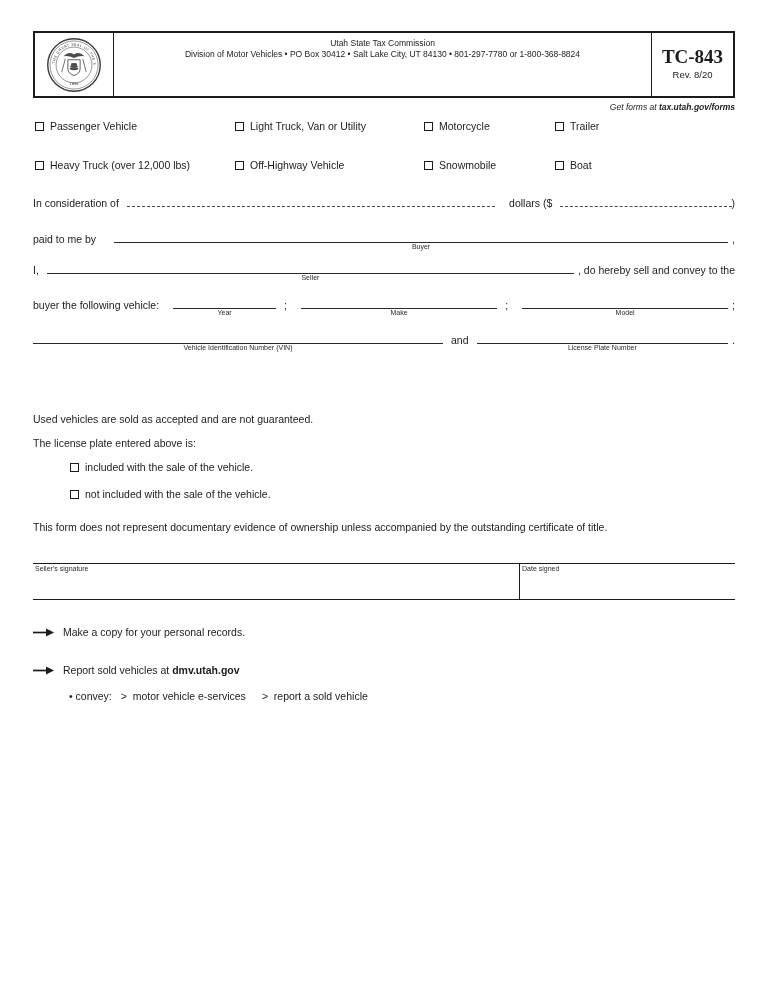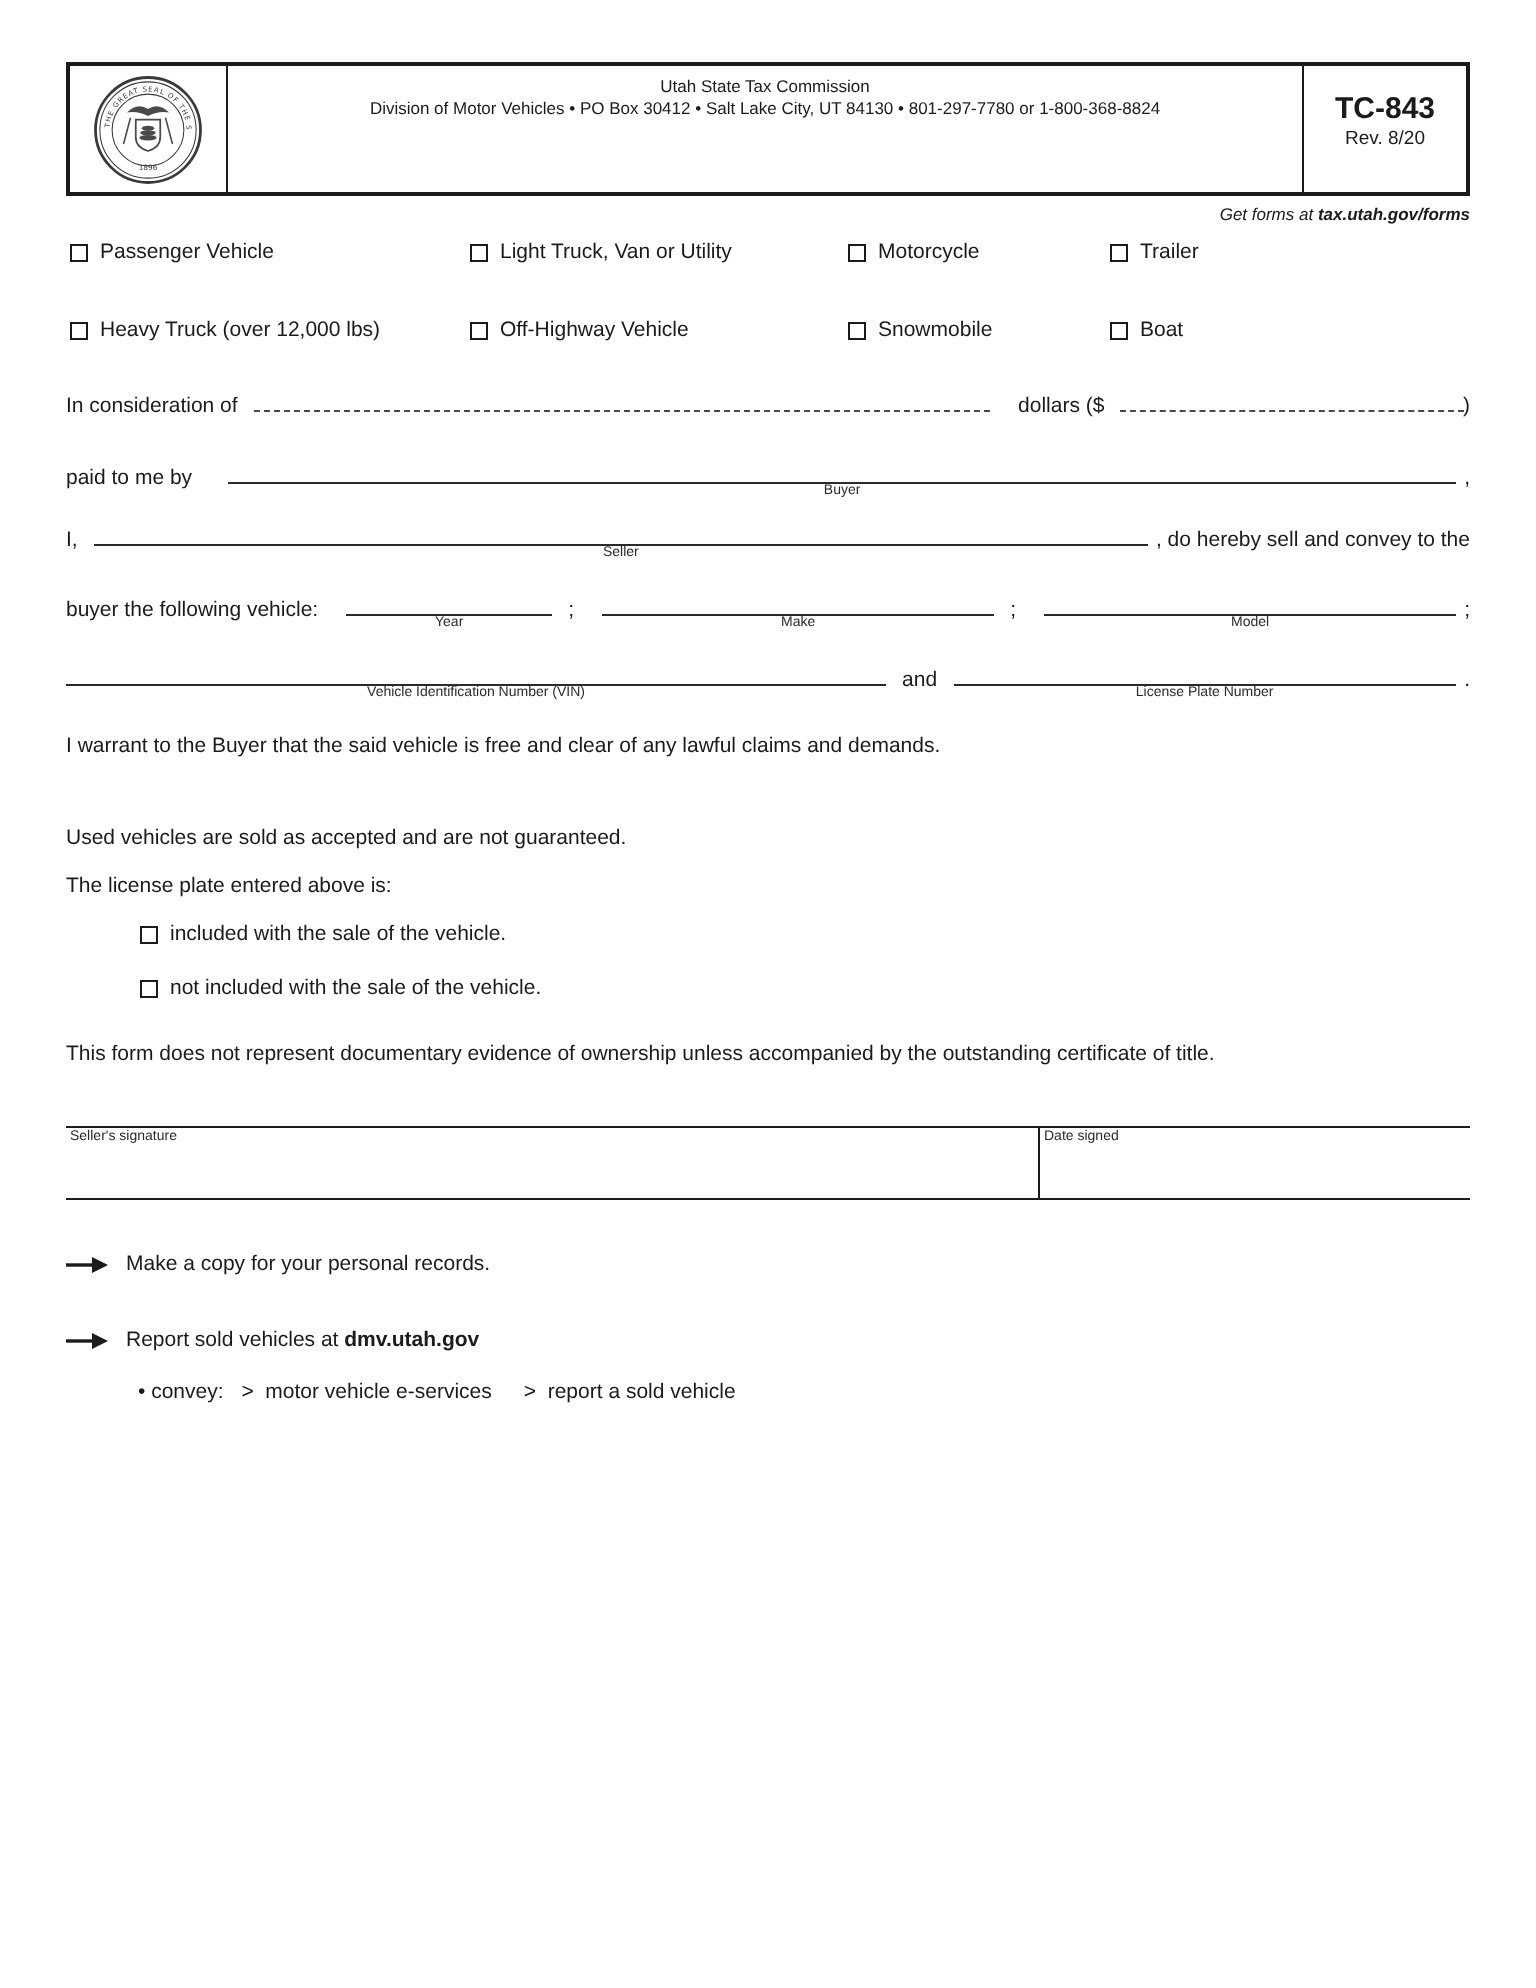--- a/index.html
+++ b/index.html
@@ -25,21 +25,21 @@
     display:flex; align-items:center; justify-content:center;
   }
   .center-cell { flex:1; text-align:center; padding-top:5px; }
   .agency-line1 { font-size:8.5px; }
   .agency-line2 { font-size:8.5px; margin-top:1px; }
   .form-title   { font-size:15px; font-weight:bold; margin-top:9px; letter-spacing:.3px; }
   .num-cell {
     width:82px; border-left:1.5px solid #1b1b1b;
     text-align:center; padding-top:13px;
   }
-  .form-number { font-size:15px; font-weight:bold; }
+  .form-number { font-size:19px; font-weight:bold;font-family:Liberation Serif, serif; }
   .revision    { font-size:9.5px; margin-top:1px; }
 
   .get-forms { top:102px; text-align:right; font-size:8.5px; font-style:italic; }
   .get-forms b { font-weight:bold; }
 
   
   .cb-grid-row { display:grid; grid-template-columns:200px 189px 131px auto; padding-left:2px; }
   .cb-row1 { top:120px;text-align:center; }
   .cb-row2 { top:159px; }
   .cb { display:flex; align-items:center; font-size:10.5px; cursor:default; }
@@ -239,21 +239,20 @@
     <span class="gap8"></span>
     <span class="ftext">and</span>
     <span class="gap8"></span>
     <span class="blank" style="flex:1">
       <span class="sub">License Plate Number</span>
     </span>
     <span class="gap4"></span>
     <span class="ftext">.</span>
   </div>
 
-  <div class="abs stmt stmt-warranty">I warrant to the Buyer that the said vehicle is free and clear of any lawful claims and demands.</div>
   <div class="abs stmt stmt-used">Used vehicles are sold as accepted and are not guaranteed.</div>
   <div class="abs stmt stmt-plate">The license plate entered above is:</div>
 
   <div class="abs opt1">
     <label class="cb">
           <span class="box"></span>
           <span>included with the sale of the vehicle.</span>
         </label>
   </div>
   <div class="abs opt2">

